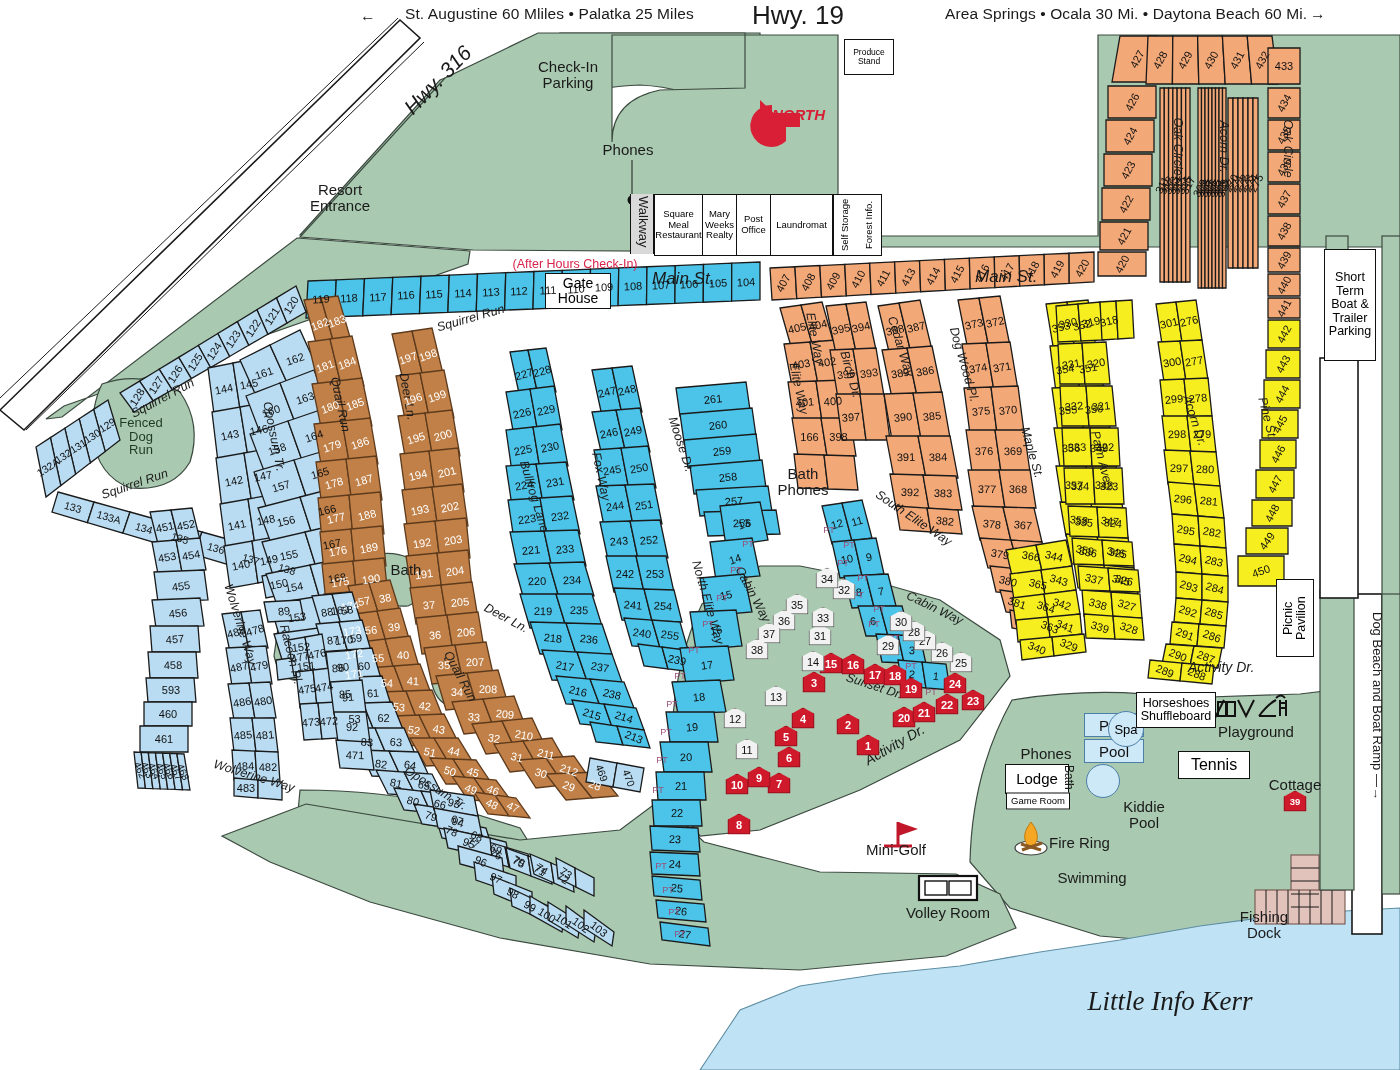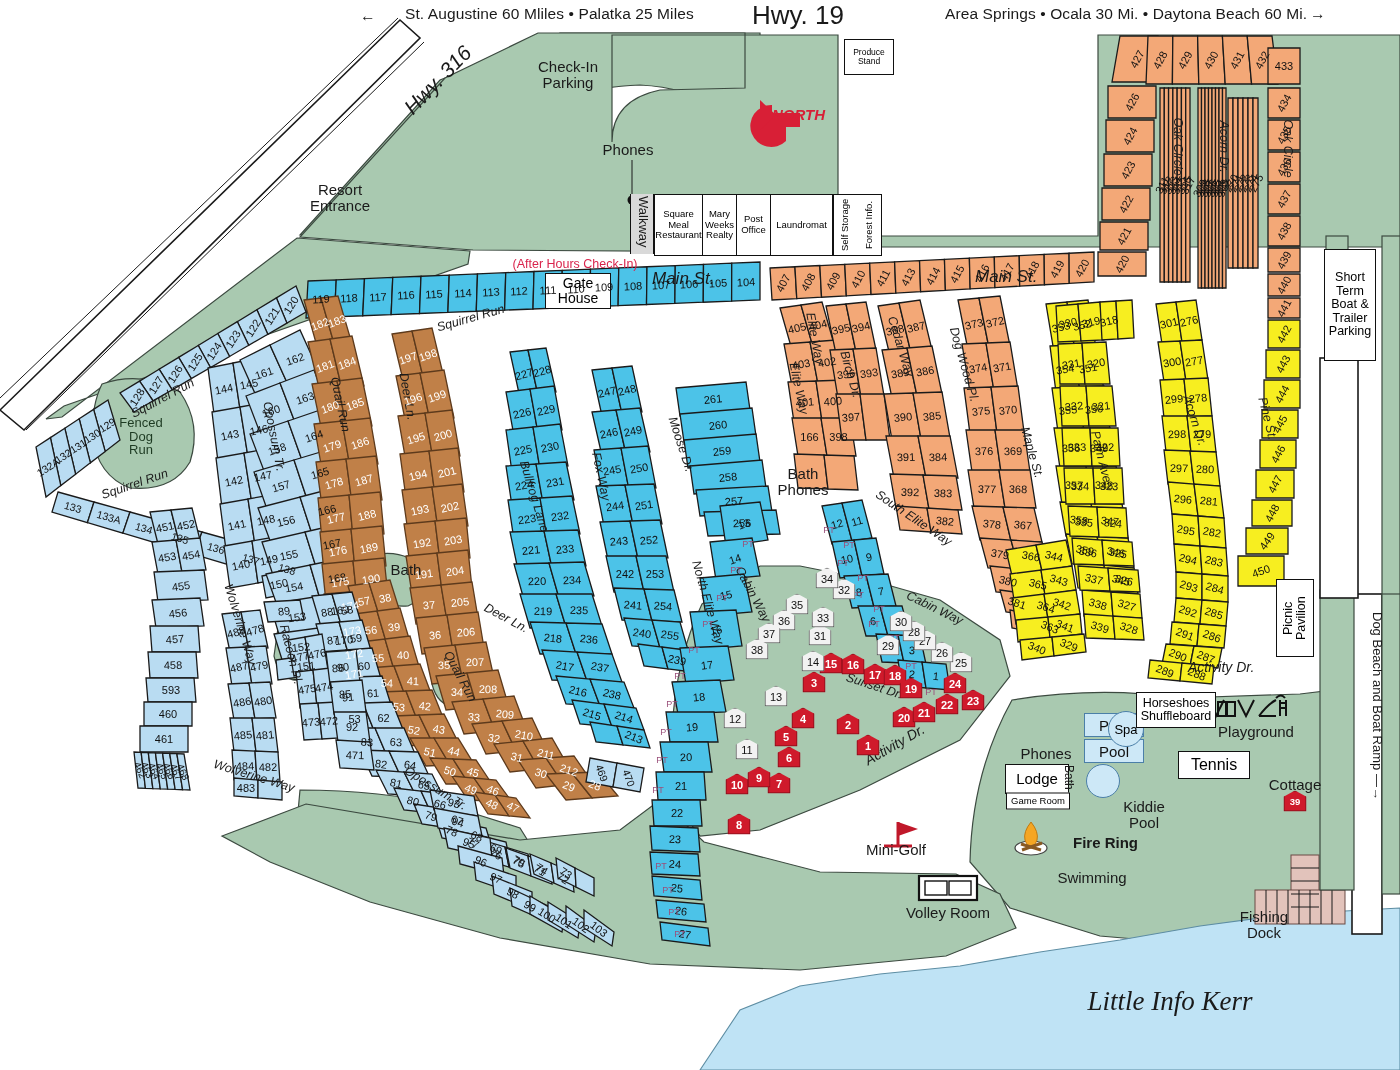--- a/index.html
+++ b/index.html
@@ -769,21 +769,21 @@
 
 <div class="lbl roadname-b" style="left:1188px;top:660px;">Activity Dr.</div>
 <div class="lbl roadname-b" style="left:866px;top:754px;transform:rotate(-30deg);transform-origin:left center;">Activity Dr.</div>
 
 <div class="lbl lakename c" style="left:1170px;top:1001px;">Little Info Kerr</div>
 <div class="lbl am c" style="left:1092px;top:878px;">Swimming</div>
 <div class="lbl am c" style="left:1264px;top:925px;">Fishing
 Dock</div>
 <div class="lbl am c" style="left:948px;top:913px;">Volley Room</div>
 <div class="lbl am c" style="left:896px;top:850px;">Mini-Golf</div>
-<div class="lbl am" style="left:1073px;top:835px;font-weight:bold;">Fire Ring</div>
+<div class="lbl am" style="left:1049px;top:835px;">Fire Ring</div>
 <div class="lbl am c" style="left:1144px;top:815px;">Kiddie
 Pool</div>
 
 <div class="circ" style="left:1103px;top:781px;width:32px;height:32px;"></div>
 <div class="pool" style="left:1114px;top:751px;width:58px;height:22px;">
       <span>Pool</span>
     </div>
 <div class="pool" style="left:1114px;top:725px;width:58px;height:22px;">
       <span>Pool</span>
     </div>

